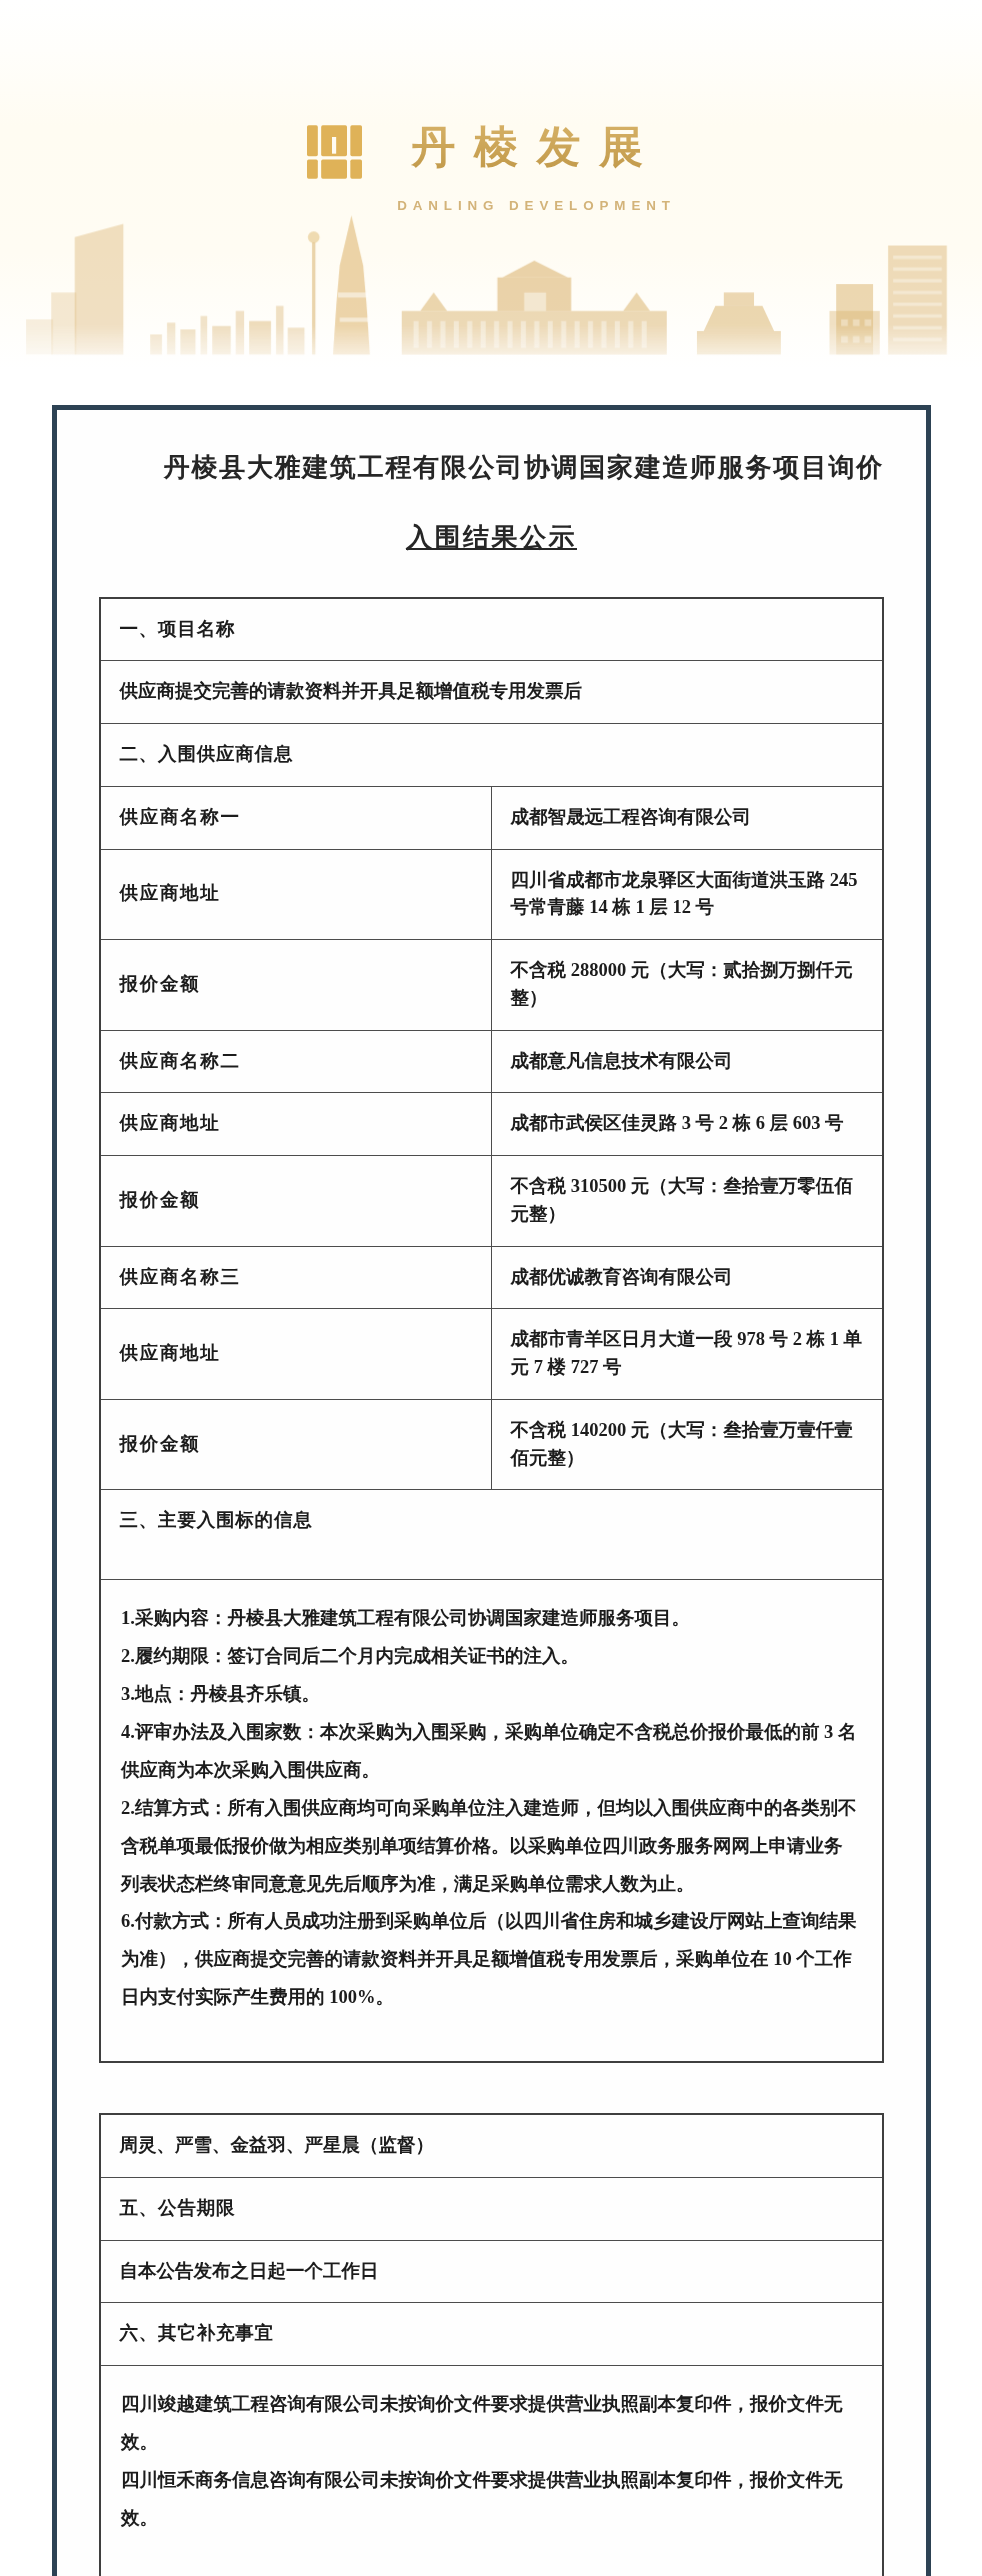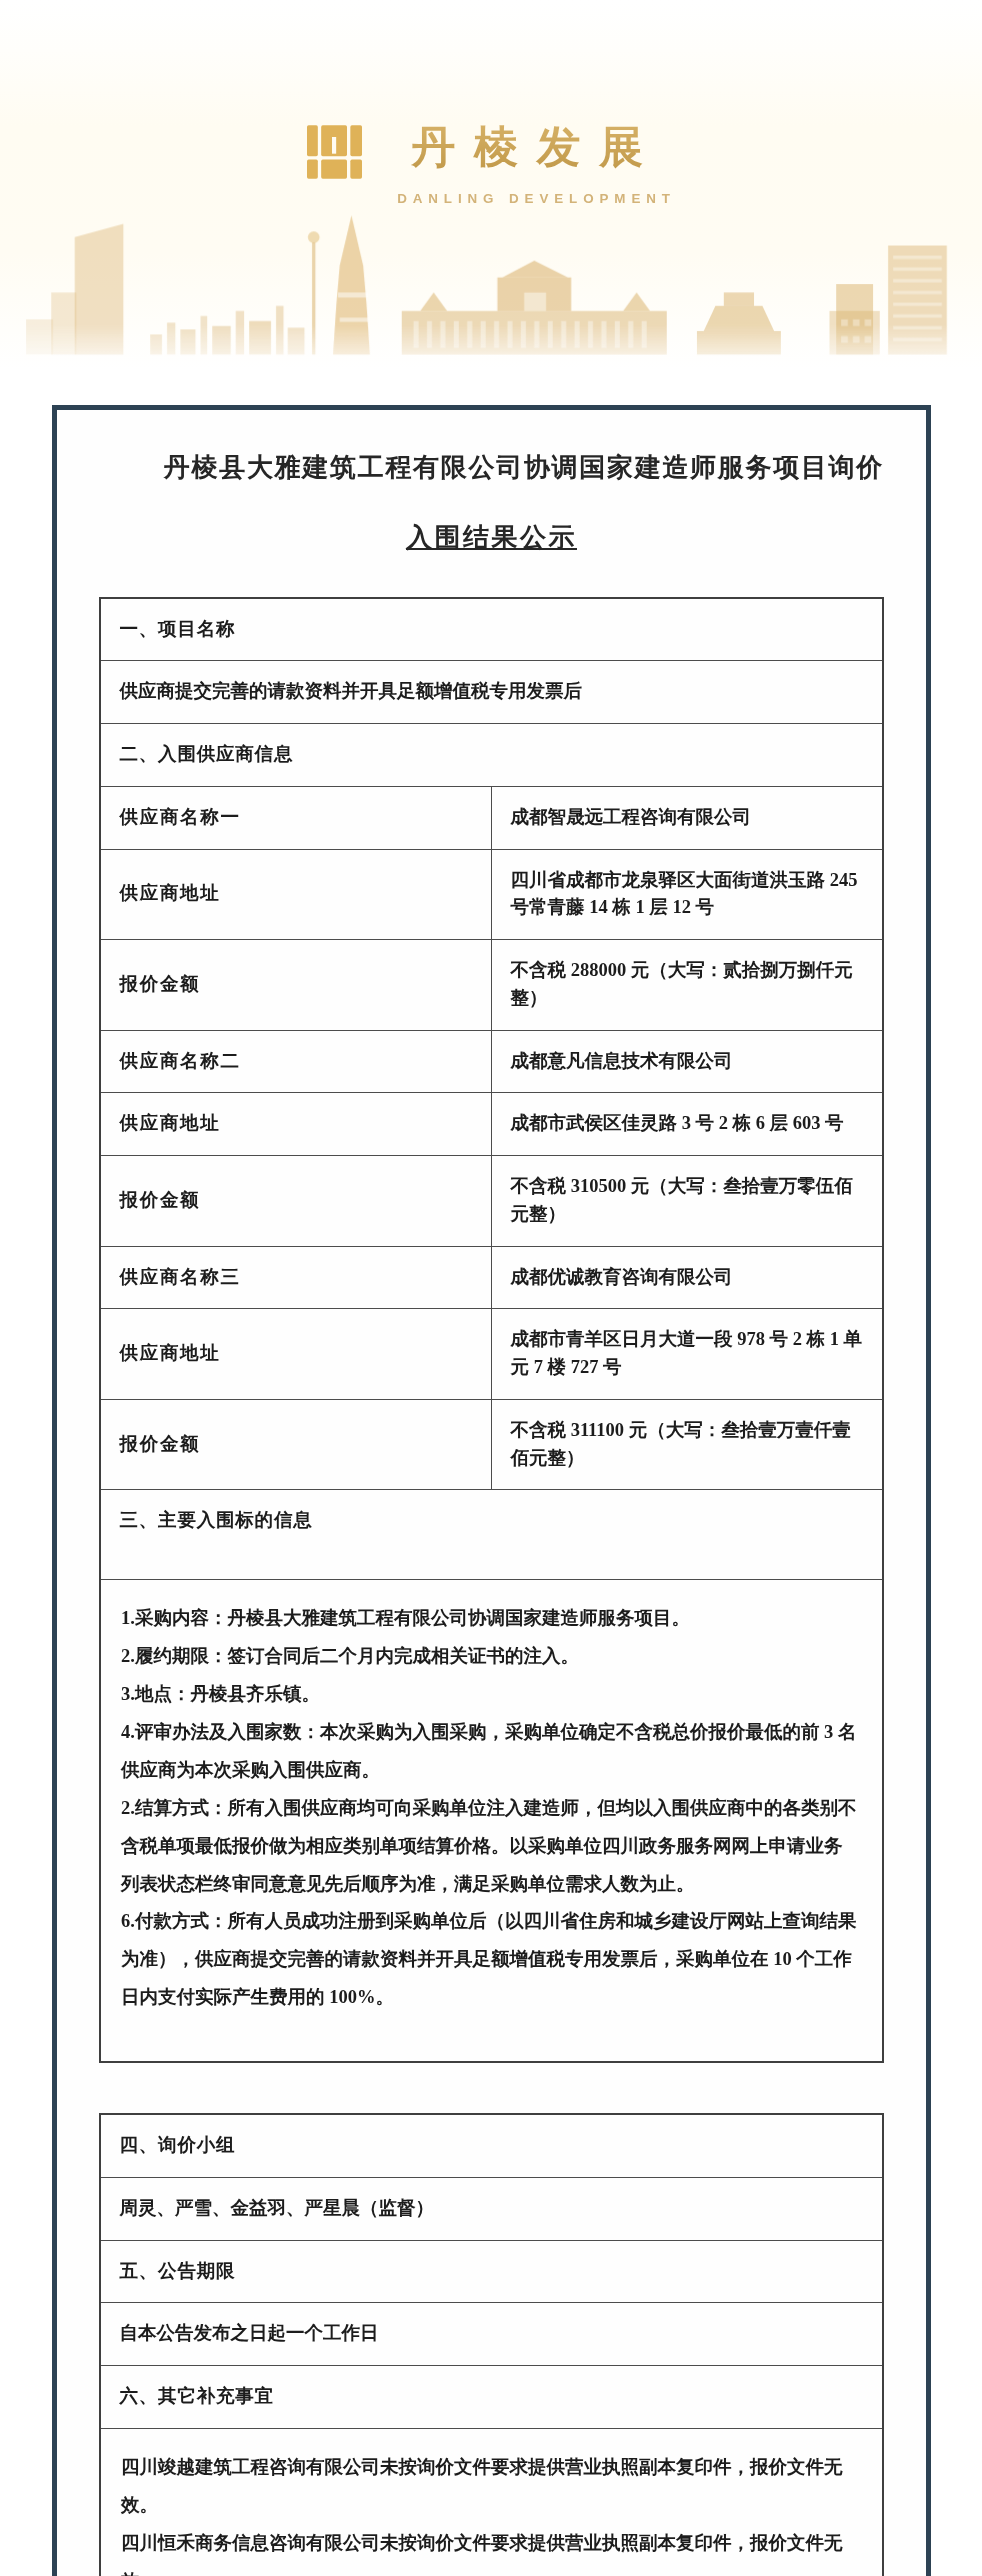--- a/index.html
+++ b/index.html
@@ -21,21 +21,21 @@
     display:flex; justify-content:center; align-items:flex-start; gap:35px;
   }
   .brand-icon { width:55px; height:54px; margin-top:6.7px; }
   .brand-text-wrap { text-align:center; }
   .brand-cn {
     font-size:44px; font-weight:700; letter-spacing:18.5px; color:#c9a353;
     background:linear-gradient(180deg,#d8b369,#bf9747); -webkit-background-clip:text; background-clip:text;
     -webkit-text-fill-color:transparent; white-space:nowrap;
   }
   .brand-en {
-    margin-top:14px; font-family:"Liberation Sans","DejaVu Sans",sans-serif;
+    margin-top:21px; font-family:"Liberation Sans","DejaVu Sans",sans-serif;
     font-size:13.4px; font-weight:700; letter-spacing:5.9px; color:#d3b379; white-space:nowrap;
   }
   .skyline { position:absolute; left:0; top:212px; width:983px; height:161px; }
 
   
   .doc {
     position:relative; width:879px; margin:30px auto 0 auto;
     border:5.9px solid #2d4254; background:#fefefe;
     padding:37px 42px 40px 42px;
   }
@@ -217,21 +217,21 @@
       <tr>
         <td class="lbl">供应商名称三</td>
         <td>成都优诚教育咨询有限公司</td>
       </tr>
       <tr>
         <td class="lbl">供应商地址</td>
         <td>成都市青羊区日月大道一段 978 号 2 栋 1 单元 7 楼 727 号</td>
       </tr>
       <tr>
         <td class="lbl">报价金额</td>
-        <td>不含税 311100 元（大写：叁拾壹万壹仟壹佰元整）</td>
+        <td>不含税 140200 元（大写：叁拾壹万壹仟壹佰元整）</td>
       </tr>
 
       <tr>
           <td class="sec tall" colspan="2">三、主要入围标的信息</td>
         </tr>
       <tr>
         <td class="para tall" colspan="2">
           <p>1.采购内容：丹棱县大雅建筑工程有限公司协调国家建造师服务项目。</p>
           <p>2.履约期限：签订合同后二个月内完成相关证书的注入。</p>
           <p>3.地点：丹棱县齐乐镇。</p>
@@ -240,23 +240,20 @@
           <p>6.付款方式：所有人员成功注册到采购单位后（以四川省住房和城乡建设厅网站上查询结果为准），供应商提交完善的请款资料并开具足额增值税专用发票后，采购单位在 10 个工作日内支付实际产生费用的 100%。</p>
         </td>
       </tr>
     </tbody>
   </table>
 
   <div class="table2-wrap">
     <table class="tbl">
       <tbody>
         <tr>
-            <td class="sec" colspan="2">四、询价小组</td>
-          </tr>
-        <tr>
             <td colspan="2">周灵、严雪、金益羽、严星晨（监督）</td>
           </tr>
         <tr>
             <td class="sec" colspan="2">五、公告期限</td>
           </tr>
         <tr>
             <td colspan="2">自本公告发布之日起一个工作日</td>
           </tr>
         <tr>
             <td class="sec" colspan="2">六、其它补充事宜</td>

